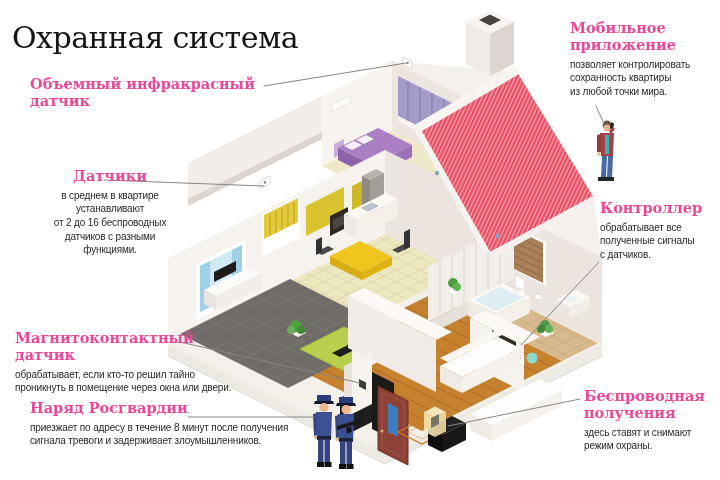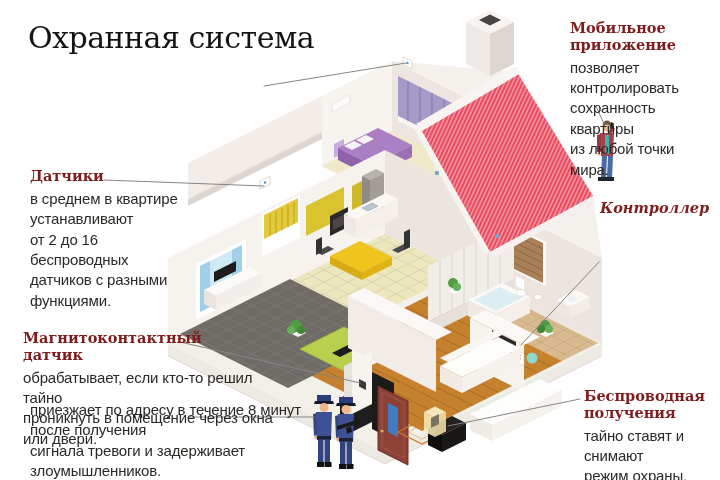--- a/index.html
+++ b/index.html
@@ -1,34 +1,34 @@
 <!DOCTYPE html>
 <html><head>
 <meta charset="utf-8">
 <style>
   html,body{margin:0;padding:0;background:#ffffff;}
   body{width:720px;height:480px;overflow:hidden;position:relative;
        font-family:"Liberation Sans",sans-serif;}
   .stage{position:absolute;left:0;top:0;width:720px;height:480px;}
   svg.art{position:absolute;left:0;top:0;}
-  h1.title{position:absolute;left:28px;top:20px;margin:0;
+  h1.title{position:absolute;left:12px;top:20px;margin:0;
            font-family:"DejaVu Serif","Liberation Serif",serif;
            font-weight:500;font-size:30px;letter-spacing:-0.5px;color:#141414;}
   .callout{position:absolute;}
   .callout h3{margin:0 0 4px 0;font-family:"DejaVu Serif","Liberation Serif",serif;
-              font-size:14.5px;line-height:1.16;font-weight:bold;color:#7f1d1d;
+              font-size:14.5px;line-height:1.16;font-weight:bold;color:#ec4899;
               white-space:pre-line;}
-  .callout p{margin:0;font-size:15px;line-height:1.36;color:#2b2926;
+  .callout p{margin:0;font-size:10px;line-height:1.36;color:#2b2926;
              letter-spacing:-0.15px;white-space:pre-line;}
   .c1{left:30px;top:76px;width:260px;}
-  .c2{left:30px;top:168px;width:160px;}
-  .c3{left:23px;top:330px;width:250px;}
+  .c2{left:30px;top:168px;width:160px;text-align:center;}
+  .c3{left:15px;top:330px;width:250px;}
   .c4{left:30px;top:400px;width:310px;}
   .c5{left:570px;top:20px;width:145px;}
-  .c6{left:600px;top:200px;width:118px;font-style:italic;}
+  .c6{left:600px;top:200px;width:118px;}
   .c7{left:584px;top:388px;width:132px;}
 </style>
 </head>
 <body>
 
 <div class="stage">
 
 <svg class="art" width="720" height="480" viewBox="0 0 720 480">
   <defs>
     <pattern id="roofStripes" width="3.6" height="3.6" patternUnits="userSpaceOnUse" patternTransform="rotate(25)">
@@ -348,55 +348,60 @@
     <line x1="188" y1="417" x2="314" y2="417"></line>
     <line x1="596" y1="106" x2="604" y2="124"></line>
     <line x1="599" y1="262" x2="521" y2="345"></line>
     <line x1="580" y1="399" x2="448" y2="426"></line>
   </g>
 </svg>
 
   <h1 class="title">Охранная система</h1>
 
   <div class="callout c1">
+    <h3>Объемный инфракрасный датчик</h3>
   </div>
 
   <div class="callout c2">
     <h3>Датчики</h3>
     <p>в среднем в квартире
 устанавливают
 от 2 до 16 беспроводных
 датчиков с разными
 функциями.</p>
   </div>
 
   <div class="callout c3">
     <h3>Магнитоконтактный
 датчик</h3>
     <p>обрабатывает, если кто-то решил тайно
 проникнуть в помещение через окна или двери.</p>
   </div>
 
   <div class="callout c4">
+    <h3>Наряд Росгвардии</h3>
     <p>приезжает по адресу в течение 8 минут после получения
 сигнала тревоги и задерживает злоумышленников.</p>
   </div>
 
   <div class="callout c5">
     <h3>Мобильное
 приложение</h3>
     <p>позволяет контролировать
 сохранность квартиры
 из любой точки мира.</p>
   </div>
 
   <div class="callout c6">
     <h3>Контроллер</h3>
+    <p>обрабатывает все
+полученные сигналы
+с датчиков.</p>
   </div>
 
   <div class="callout c7">
     <h3>Беспроводная
 получения</h3>
-    <p>тайно ставят и снимают
+    <p>здесь ставят и снимают
 режим охраны.</p>
   </div>
 
 </div>
 
 </body></html>

